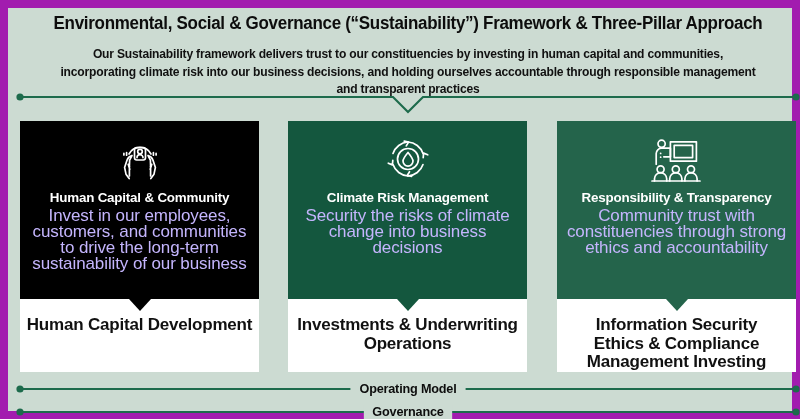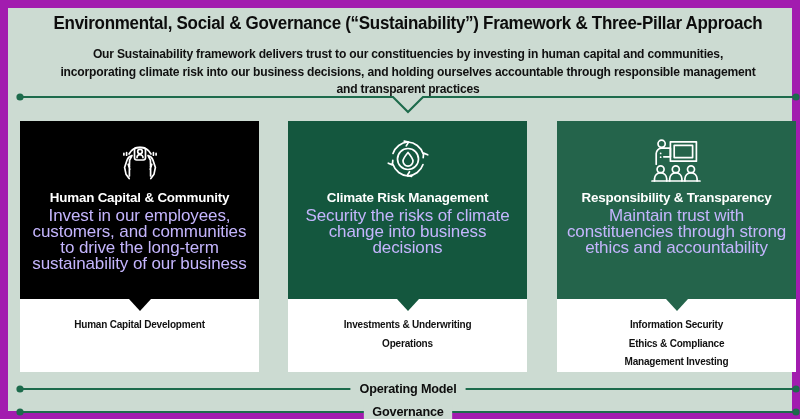--- a/index.html
+++ b/index.html
@@ -71,21 +71,21 @@
     border-left:11px solid transparent;
     border-right:11px solid transparent;
     z-index:3;
   }
   .card.c1 .chev{border-top:12px solid #000000;}
   .card.c2 .chev{border-top:12px solid #14573e;}
   .card.c3 .chev{border-top:12px solid #24644b;}
   .card-list{
     padding-top:17px;
     text-align:center;
-    font-size:10px;font-weight:bold;color:#111;
+    font-size:17px;font-weight:bold;color:#111;
     line-height:18.5px;letter-spacing:-0.2px;
   }
   .card-list div{white-space:nowrap;}
   
   .bottom{position:absolute;left:0;top:368px;width:800px;height:48px;}
   .bar{position:absolute;left:0;width:800px;height:22px;}
   .bar.b1{top:2px;}
   .bar.b2{top:25px;}
   .bar-label{
     position:absolute;left:0;top:0;width:800px;height:22px;
@@ -186,21 +186,21 @@
               <path d="M6.5 48 v-2.2 a6.1 6.1 0 0 1 12.2 0 V48"></path>
               <circle cx="27.8" cy="36.3" r="3.5"></circle>
               <path d="M21.7 48 v-2.2 a6.1 6.1 0 0 1 12.2 0 V48"></path>
               <circle cx="43" cy="36.3" r="3.5"></circle>
               <path d="M36.9 48 v-2.2 a6.1 6.1 0 0 1 12.2 0 V48"></path>
               <path d="M4 48 h48"></path>
             </g>
           </svg>
         </div>
         <div class="card-title">Responsibility &amp; Transparency</div>
-        <div class="card-desc">Maintain trust with constituencies through strong ethics and accountability</div>
+        <div class="card-desc">Community trust with constituencies through strong ethics and accountability</div>
       </div>
       <div class="chev"></div>
       <div class="card-list">
         <div>Information Security</div>
         <div>Ethics &amp; Compliance</div>
         <div>Management Investing</div>
       </div>
     </div>
 
   </div>

